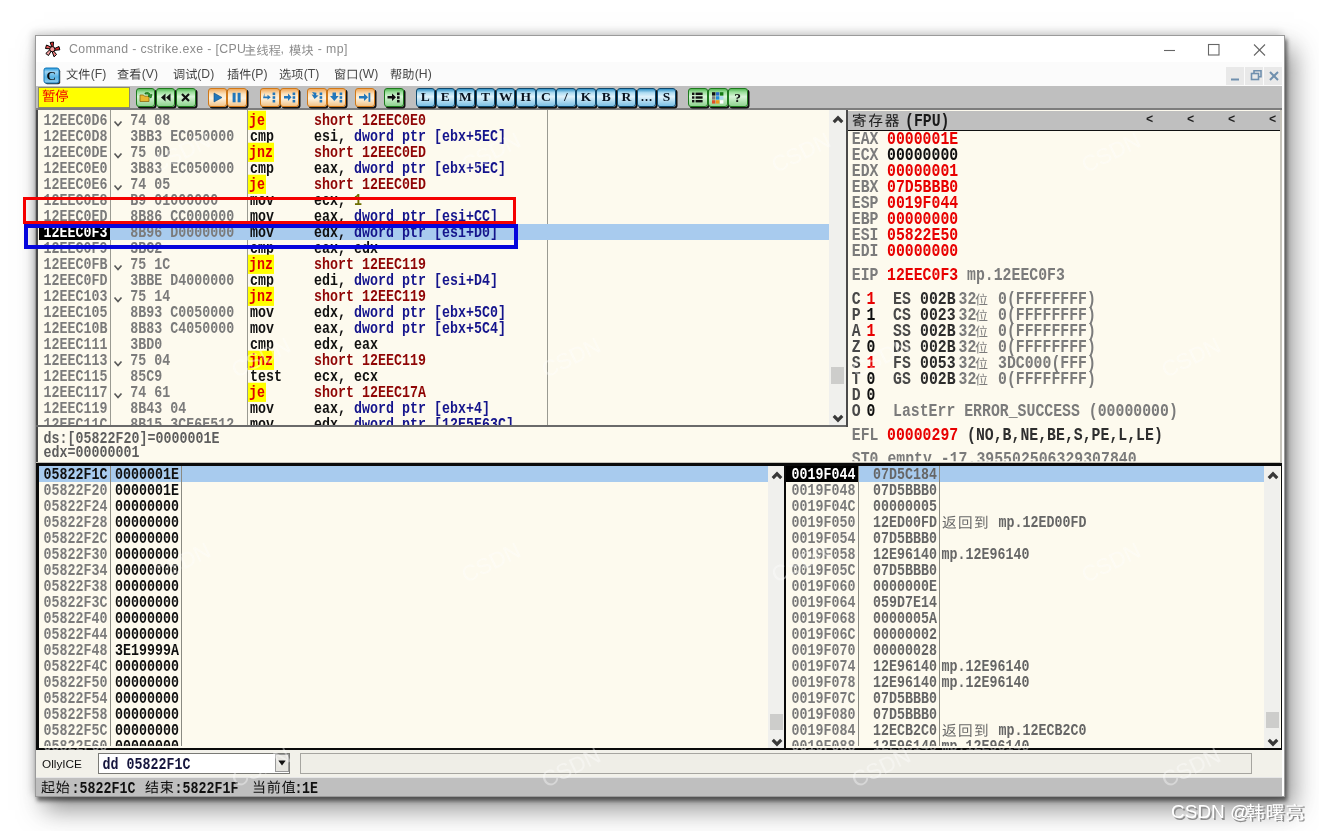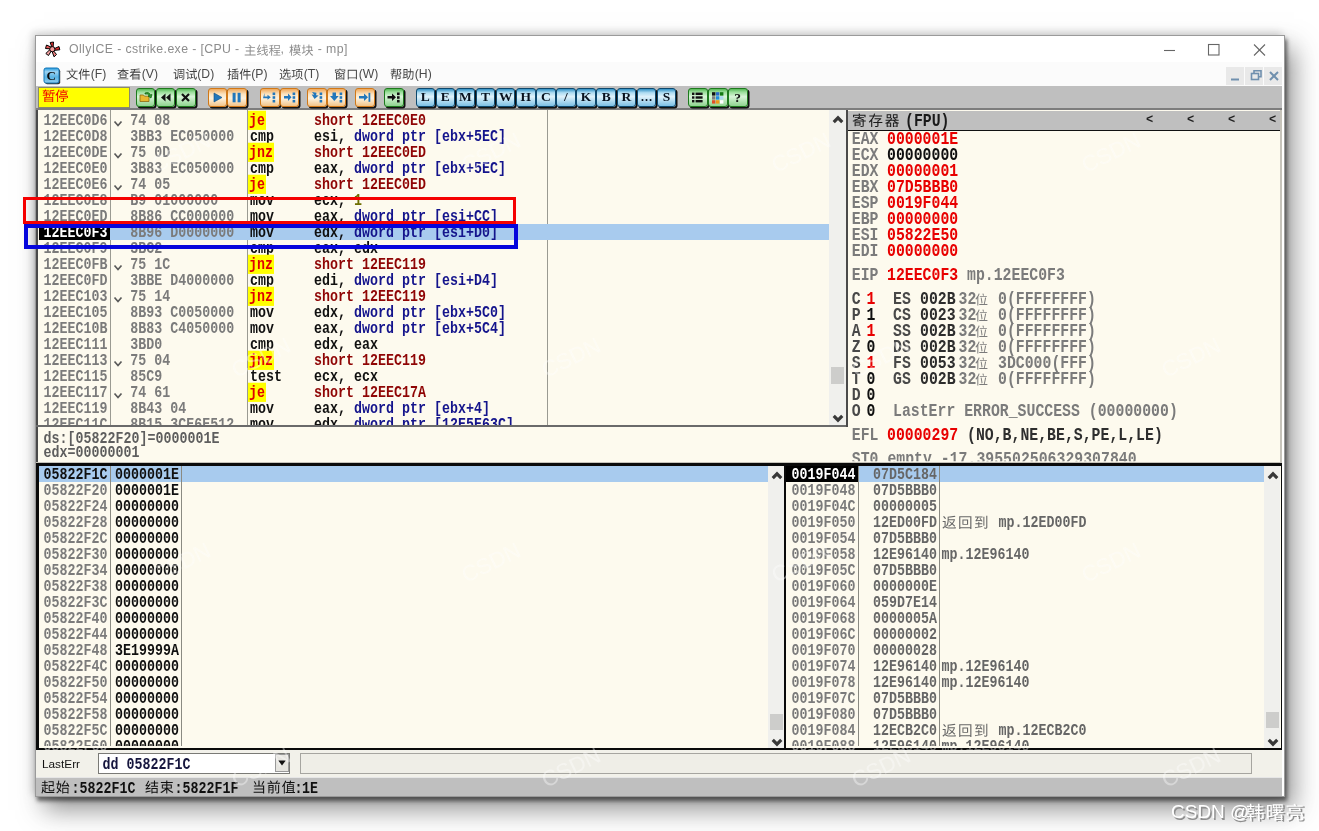--- a/index.html
+++ b/index.html
@@ -61,21 +61,21 @@
 <svg class="a" style="left:44px;top:41px" width="17" height="17" viewBox="0 0 17 17">
 <g stroke="#000" stroke-width="1">
 <path d="M8.5 8 L6.2 1.5 L9.5 1 L9 7 Z" fill="#e03030"></path>
 <path d="M8.5 8.5 L15 5.5 L15.8 8.8 L9 9.5 Z" fill="#e03030"></path>
 <path d="M8.5 8.5 L12.5 13.5 L10 15.8 L7.8 9.5 Z" fill="#f08080"></path>
 <path d="M8.2 8.5 L4.5 14.5 L1.8 12.5 L6.5 8 Z" fill="#f4a0a0"></path>
 <path d="M8.2 8 L1.5 7.5 L2.5 4 L8 6.5 Z" fill="#e85858"></path>
 <circle cx="8.3" cy="8.2" r="2.6" fill="#f49a9a"></circle>
 </g>
   </svg>
-<div class="a" style="left:69px;top:42px;font-size:12.3px;letter-spacing:.38px;color:#8c8c8c">OllyICE - cstrike.exe - [CPU - </div>
+<div class="a" style="left:69px;top:42px;font-size:12.3px;letter-spacing:.38px;color:#8c8c8c">Command - cstrike.exe - [CPU - </div>
 <svg class="" width="38" height="13" viewBox="0 0 38 13" style="position:absolute;left:243.5px;top:44.2px;">
     <g fill="#8c8c8c">
       <use href="#u4E3B" transform="translate(0.0 10.82) scale(0.01230,-0.01230)"></use>
       <use href="#u7EBF" transform="translate(12.3 10.82) scale(0.01230,-0.01230)"></use>
       <use href="#u7A0B" transform="translate(24.6 10.82) scale(0.01230,-0.01230)"></use>
     </g>
   </svg>
 <div class="a" style="left:280.5px;top:42px;font-size:12.3px;color:#8c8c8c">,</div>
 <svg class="" width="26" height="13" viewBox="0 0 26 13" style="position:absolute;left:288.5px;top:44.2px;">
     <g fill="#8c8c8c">
@@ -642,21 +642,21 @@
 <div class="a" style="left:786px;top:745.5px;width:494px;height:2px;background:#fdfaee"></div>
 <div class="scroll" style="left:1264px;top:465.5px;width:16px;height:282px"></div>
 <svg class="arr" style="left:1264.5px;top:468px" width="15" height="12" viewBox="0 0 15 12">
     <path class="chev" d="M3.5 8 L7.5 4 L11.5 8"></path>
   </svg>
 <svg class="arr" style="left:1264.5px;top:734px" width="15" height="12" viewBox="0 0 15 12">
     <path class="chev" d="M3.5 4 L7.5 8 L11.5 4"></path>
   </svg>
 <div class="thumb" style="left:1265.5px;top:711.5px;height:16.5px"></div>
 <div class="a" style="left:36px;top:750px;width:1246px;height:27px;background:#f2f1ea"></div>
-<div class="a" style="left:42px;top:757px;font-size:11.8px;color:#111">LastErr</div>
+<div class="a" style="left:42px;top:757px;font-size:11.8px;color:#111">OllyICE</div>
 <div class="a" style="left:98px;top:752.5px;width:192px;height:21px;background:#fff;border:1px solid #7a7a76;box-sizing:border-box"></div>
 <div class="a mono" style="left:102.5px;top:755.5px;color:#16163e">dd 05822F1C</div>
 <div class="a" style="left:274.5px;top:753.8px;width:14.2px;height:18.4px;background:#e6e5e0;border:1px solid #999;box-sizing:border-box"></div>
 <svg class="a" style="left:277px;top:759px" width="10" height="8" viewBox="0 0 10 8">
     <path d="M1.2 1.5 L8.8 1.5 L5 6.5 Z" fill="#111"></path>
   </svg>
 <div class="a" style="left:300px;top:752.5px;width:952px;height:21px;background:#efeee7;border:1px solid #a6a5a0;box-sizing:border-box"></div>
 <div class="a" style="left:36px;top:777px;width:1246px;height:18px;background:#bfbfbf;border-top:1px solid #e6e6e6"></div>
 <svg class="" width="31" height="15" viewBox="0 0 31 15" style="position:absolute;left:40.5px;top:779.8px;">
     <g fill="#111">

